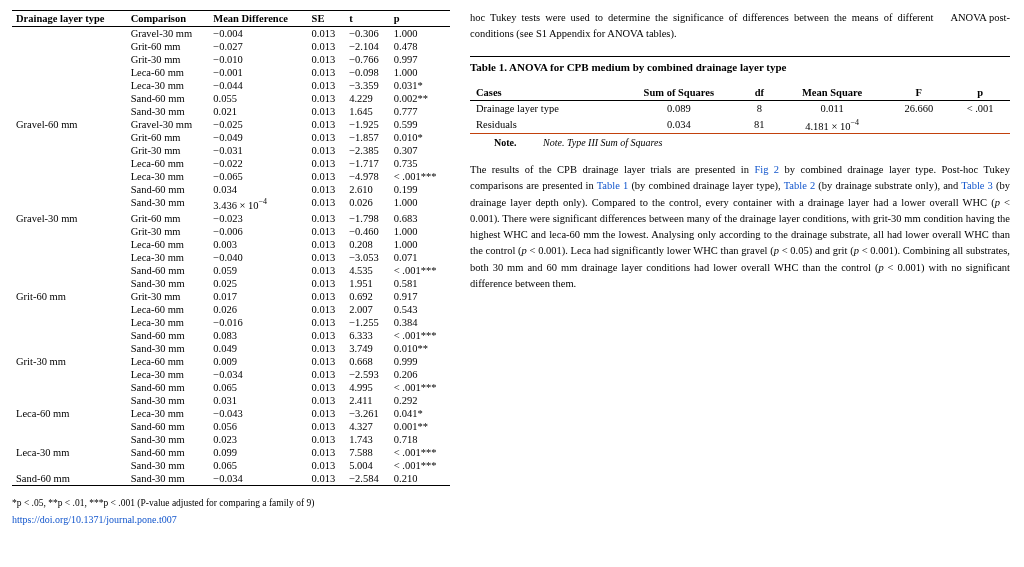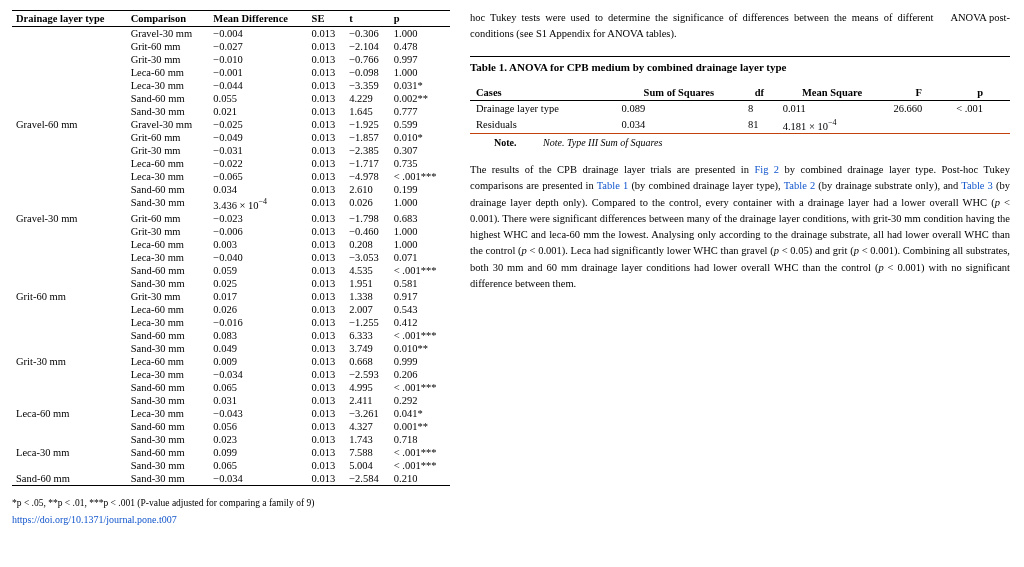--- a/index.html
+++ b/index.html
@@ -83,21 +83,21 @@
       padding: 2px 6px;
       text-align: center;
       font-weight: bold;
       margin-top: 12px;
     }
     .anova-table th:first-child {
       text-align: left;
     }
     .anova-table td {
       padding: 2px 6px;
-      text-align: left;
+      text-align: center;
     }
     .anova-table td:first-child {
       text-align: left;
     }
     .anova-table tr:last-child td {
       border-bottom: 1px solid #c2410c;
     }
     .anova-note {
       font-size: 10px;
       margin-top: 3px;
@@ -289,38 +289,38 @@
     <td>0.025</td>
     <td>0.013</td>
     <td>1.951</td>
     <td>0.581</td>
   </tr>
         <tr>
     <td>Grit-60 mm</td>
     <td>Grit-30 mm</td>
     <td>0.017</td>
     <td>0.013</td>
-    <td>1.338</td>
+    <td>0.692</td>
     <td>0.917</td>
   </tr>
         <tr>
     <td></td>
     <td>Leca-60 mm</td>
     <td>0.026</td>
     <td>0.013</td>
     <td>2.007</td>
     <td>0.543</td>
   </tr>
         <tr>
     <td></td>
     <td>Leca-30 mm</td>
     <td>−0.016</td>
     <td>0.013</td>
     <td>−1.255</td>
-    <td>0.412</td>
+    <td>0.384</td>
   </tr>
         <tr>
     <td></td>
     <td>Sand-60 mm</td>
     <td>0.083</td>
     <td>0.013</td>
     <td>6.333</td>
     <td>&lt; .001***</td>
   </tr>
         <tr>

